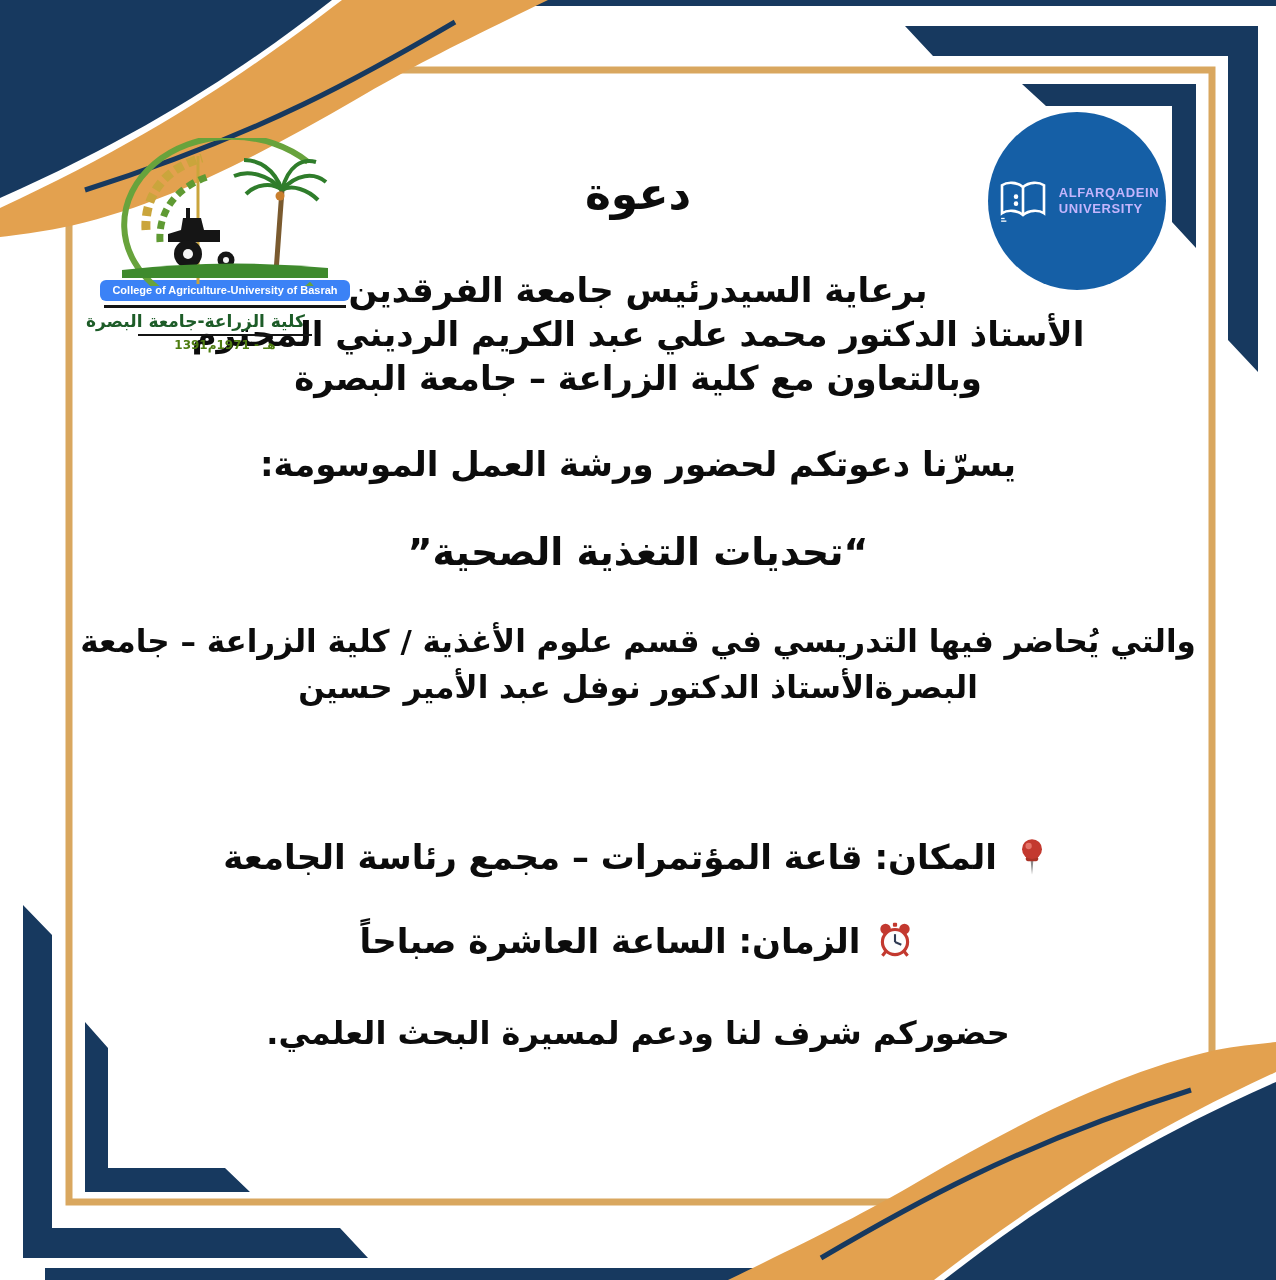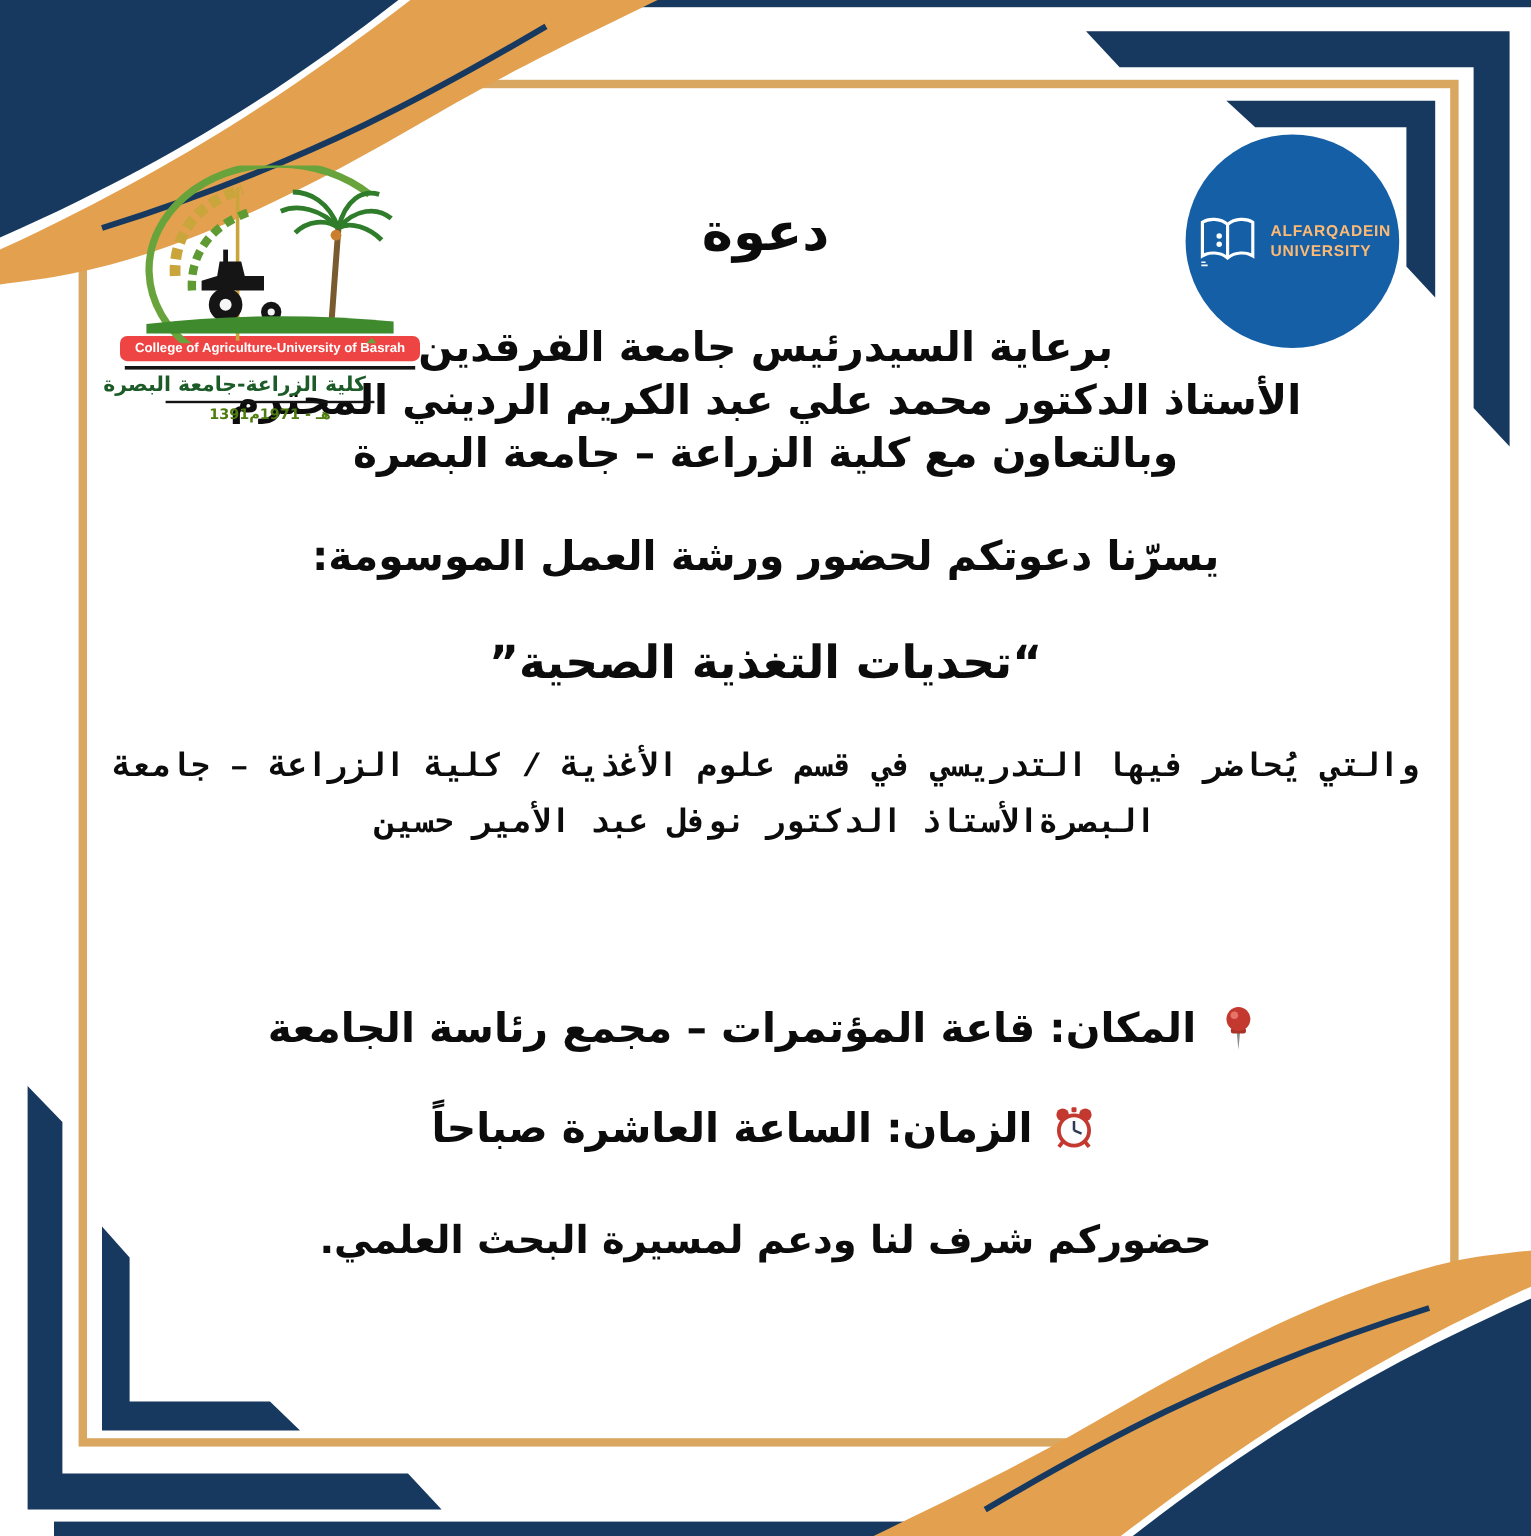--- a/index.html
+++ b/index.html
@@ -9,49 +9,49 @@
   .poster{
     position:relative; width:1276px; height:1280px; background:#fff;
     overflow:hidden; font-family:"DejaVu Sans", sans-serif;
   }
   .decor{position:absolute; inset:0; z-index:0;}
 
   
   .college-logo{position:absolute; left:86px; top:138px; width:278px; z-index:3;}
   .college-art{display:block; margin-bottom:-6px;}
   .college-band{
-    background:#ef4444; color:#fff; border-radius:6px; text-align:center;
+    background:#3b82f6; color:#fff; border-radius:6px; text-align:center;
     font:bold 11px/1.5 "Liberation Sans", sans-serif; padding:2px 2px; margin:0 14px;
     white-space:nowrap;
   }
   .college-rule{height:3px;background:#141414;margin:4px 18px 3px;}
   .college-rule.thin{height:2px;margin:3px 52px 2px;}
   .college-arabic{
     color:#1d5c28; text-align:left; font-weight:bold; font-size:17px; direction:rtl;
   }
   .college-years{color:#4d7c0f; text-align:center; font-size:12px; font-weight:bold;}
 
   
   .uni-logo{
     position:absolute; left:988px; top:112px; width:178px; height:178px; z-index:3;
     background:var(--logoblue); border-radius:50%;
     display:flex; align-items:center; justify-content:center; gap:8px;
   }
-  .uni-text{display:flex; flex-direction:column; color:#fdba74;
+  .uni-text{display:flex; flex-direction:column; color:#c4b5fd;
     font:bold 13px/1.25 "Liberation Sans", sans-serif; letter-spacing:0.6px;}
 
   
   .content{position:absolute; inset:0; z-index:2; direction:rtl; color:#0c0c0c;}
   .line{position:absolute; left:40px; right:40px; text-align:center;
         font-weight:bold; white-space:nowrap;}
   .title{top:168px; font-size:44px;}
   .patronage{top:268px; font-size:34px; line-height:44px;}
   .invite{top:444px; font-size:34px;}
   .workshop{top:530px; font-size:38px;}
-  .lecturer{top:618px; font-size:27px; line-height:46px;font-family:Liberation Mono, monospace;}
+  .lecturer{top:618px; font-size:31px; line-height:46px;}
   .closing{top:1014px; font-size:32px;}
   .info{position:absolute; left:40px; right:40px; display:flex; align-items:center;
         justify-content:center; gap:14px; font-weight:bold; font-size:34px;}
   .info-date{top:748px;}
   .info-location{top:836px;}
   .info-time{top:920px;}
   .info svg{flex:0 0 auto;}
 </style>
 </head>
 <body>

